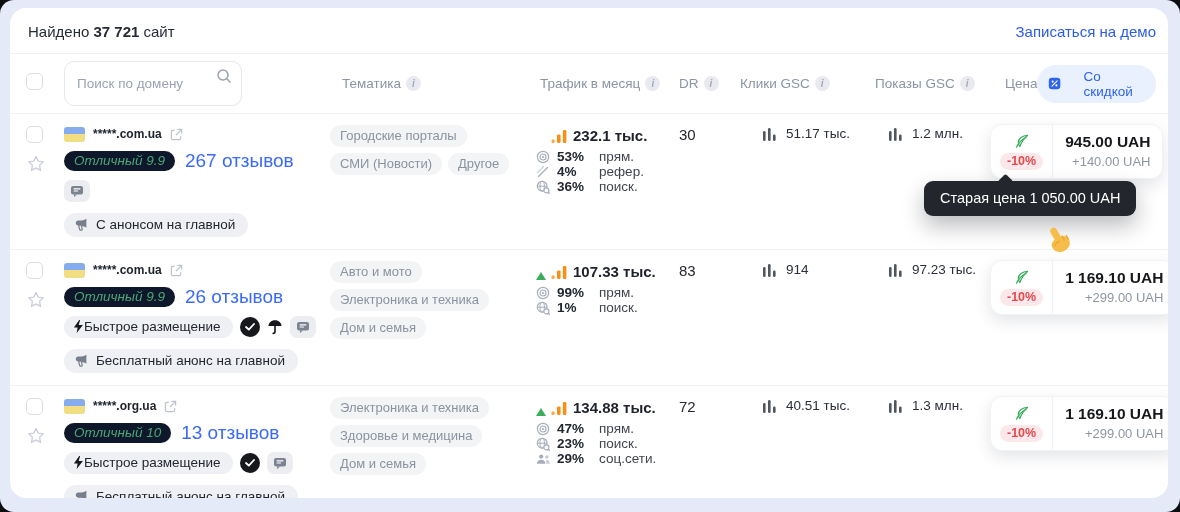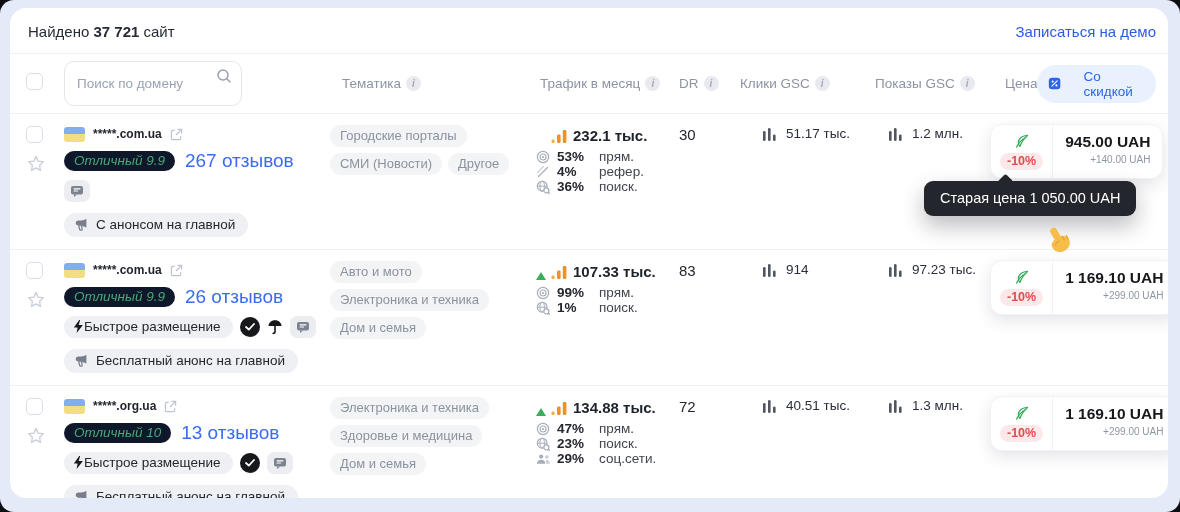--- a/index.html
+++ b/index.html
@@ -76,21 +76,21 @@
   .gsc-icon{line-height:0;}
 
   .price-cell{display:flex;justify-content:flex-end;padding-right:14px;position:relative;}
   .price-card{display:flex;background:#fff;border:1px solid #F0F2F5;border-radius:12px;overflow:hidden;
               box-shadow:0 6px 16px rgba(35,43,66,.12);cursor:pointer;}
   .price-left{display:flex;flex-direction:column;align-items:center;gap:4px;padding:8px 9px;border-right:1px solid #EFF1F5;}
   .leaf{line-height:0;}
   .disc-pill{background:#FCE8EA;color:#E5484D;font-size:12.5px;font-weight:600;padding:1px 7px 2px;border-radius:999px;}
   .price-right{padding:8px 12px;text-align:right;}
   .price-main{font-weight:700;font-size:15.5px;color:#17181C;white-space:nowrap;}
-  .price-extra{font-size:10px;color:#8F96A3;margin-top:3px;white-space:nowrap;}
+  .price-extra{font-size:13px;color:#8F96A3;margin-top:3px;white-space:nowrap;}
 
   .tooltip{position:absolute;top:57px;right:41px;background:#23262C;color:#fff;font-size:14.5px;padding:9px 16px 10px;
            border-radius:9px;white-space:nowrap;box-shadow:0 10px 22px rgba(10,14,25,.28);z-index:5;}
   .tooltip::before{content:"";position:absolute;top:-5px;left:76px;width:11px;height:11px;background:#23262C;
                    transform:rotate(45deg);border-radius:2px;}
   .hand{position:absolute;top:99px;right:100px;z-index:6;line-height:0;}
 </style>
 </head>
 <body>
 

